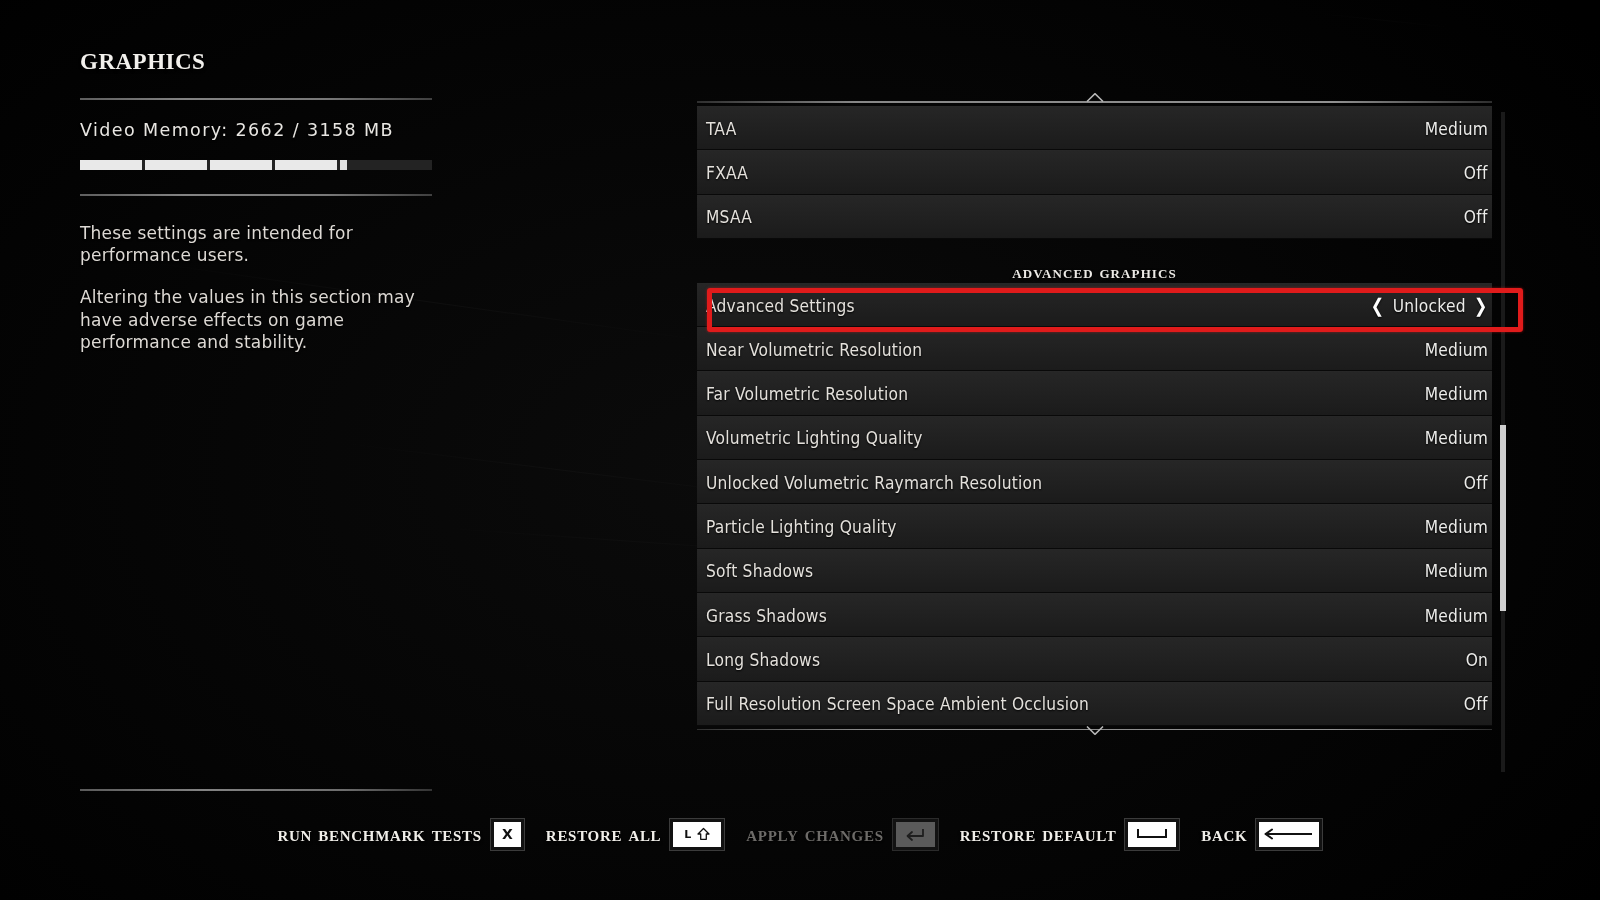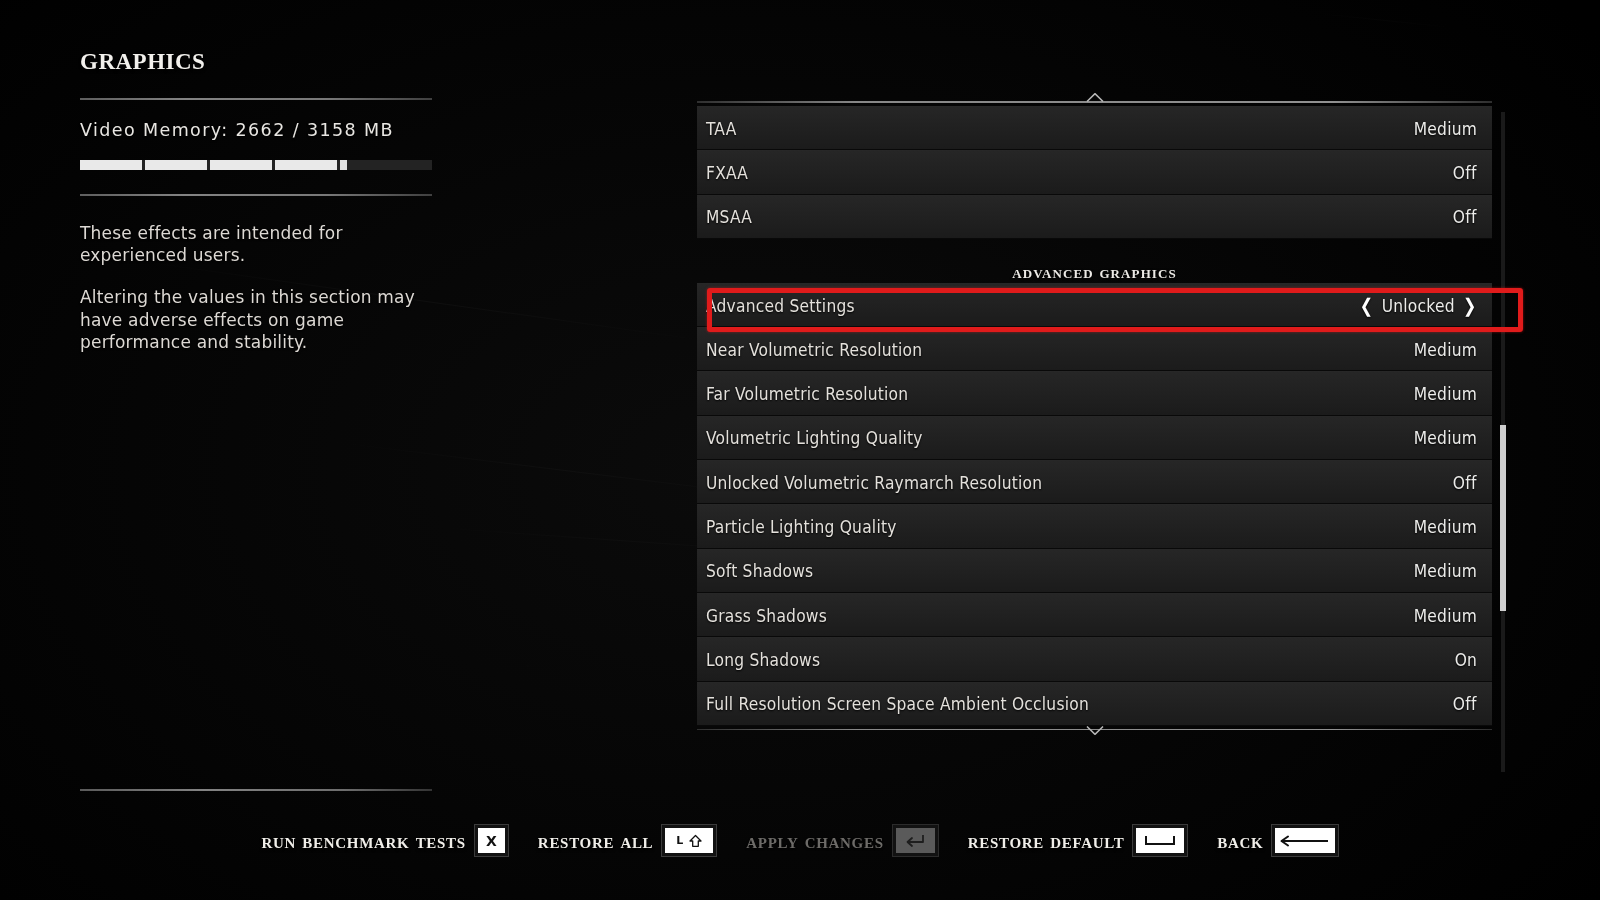--- a/index.html
+++ b/index.html
@@ -152,21 +152,21 @@
 
   .row {
     position:relative;
     height:44.3px;
     background:linear-gradient(180deg, #262626 0%, #202020 55%, #1b1b1b 100%);
     border-top:1px solid rgba(255,255,255,.055);
     border-bottom:1px solid rgba(0,0,0,.75);
     display:flex;
     align-items:center;
     justify-content:space-between;
-    padding:0 15px 0 9px;
+    padding:0 4px 0 9px;
   }
   .row .label {
     font-family:"DejaVu Sans Condensed","DejaVu Sans", sans-serif;
     font-size:18.5px;
     color:#e4e1dc;
     letter-spacing:.25px;
     transform:scaleX(.93);
     transform-origin:left center;
     text-shadow:0 1px 2px #000;
     white-space:nowrap;
@@ -235,23 +235,23 @@
     width:6px; height:186px;
     background:#cfcfcf;
   }
 
   
   #bottom-bar {
     position:absolute;
     left:0; right:0; bottom:44px;
     height:44px;
     display:flex;
-    align-items:flex-end;
+    align-items:center;
     justify-content:center;
-    gap:8px;
+    gap:0;
   }
   .action {
     display:flex;
     align-items:center;
     gap:9px;
     margin:0 11px;
   }
   .action .atext {
     font-family:"Liberation Serif", serif;
     font-weight:700;
@@ -318,21 +318,21 @@
           <div class="vseg" style="width: 62px;"></div>
           <div class="vseg" style="width: 62px;"></div>
           <div class="vseg" style="width: 62px;"></div>
           <div class="vseg partial" style="width: 7px;"></div>
         </div>
     </div>
 
     <div class="rule" id="rule-mid"></div>
 
     <div id="desc">
-      <p>These effects are intended for experienced users.</p>
+      <p>These settings are intended for performance users.</p>
       <p>Altering the values in this section may have adverse effects on game performance and stability.</p>
     </div>
   </div>
 
   <div id="rule-bottom"></div>
 
   <div id="right-panel">
 
     <div class="panel-edge top">
       <div class="line"></div>

